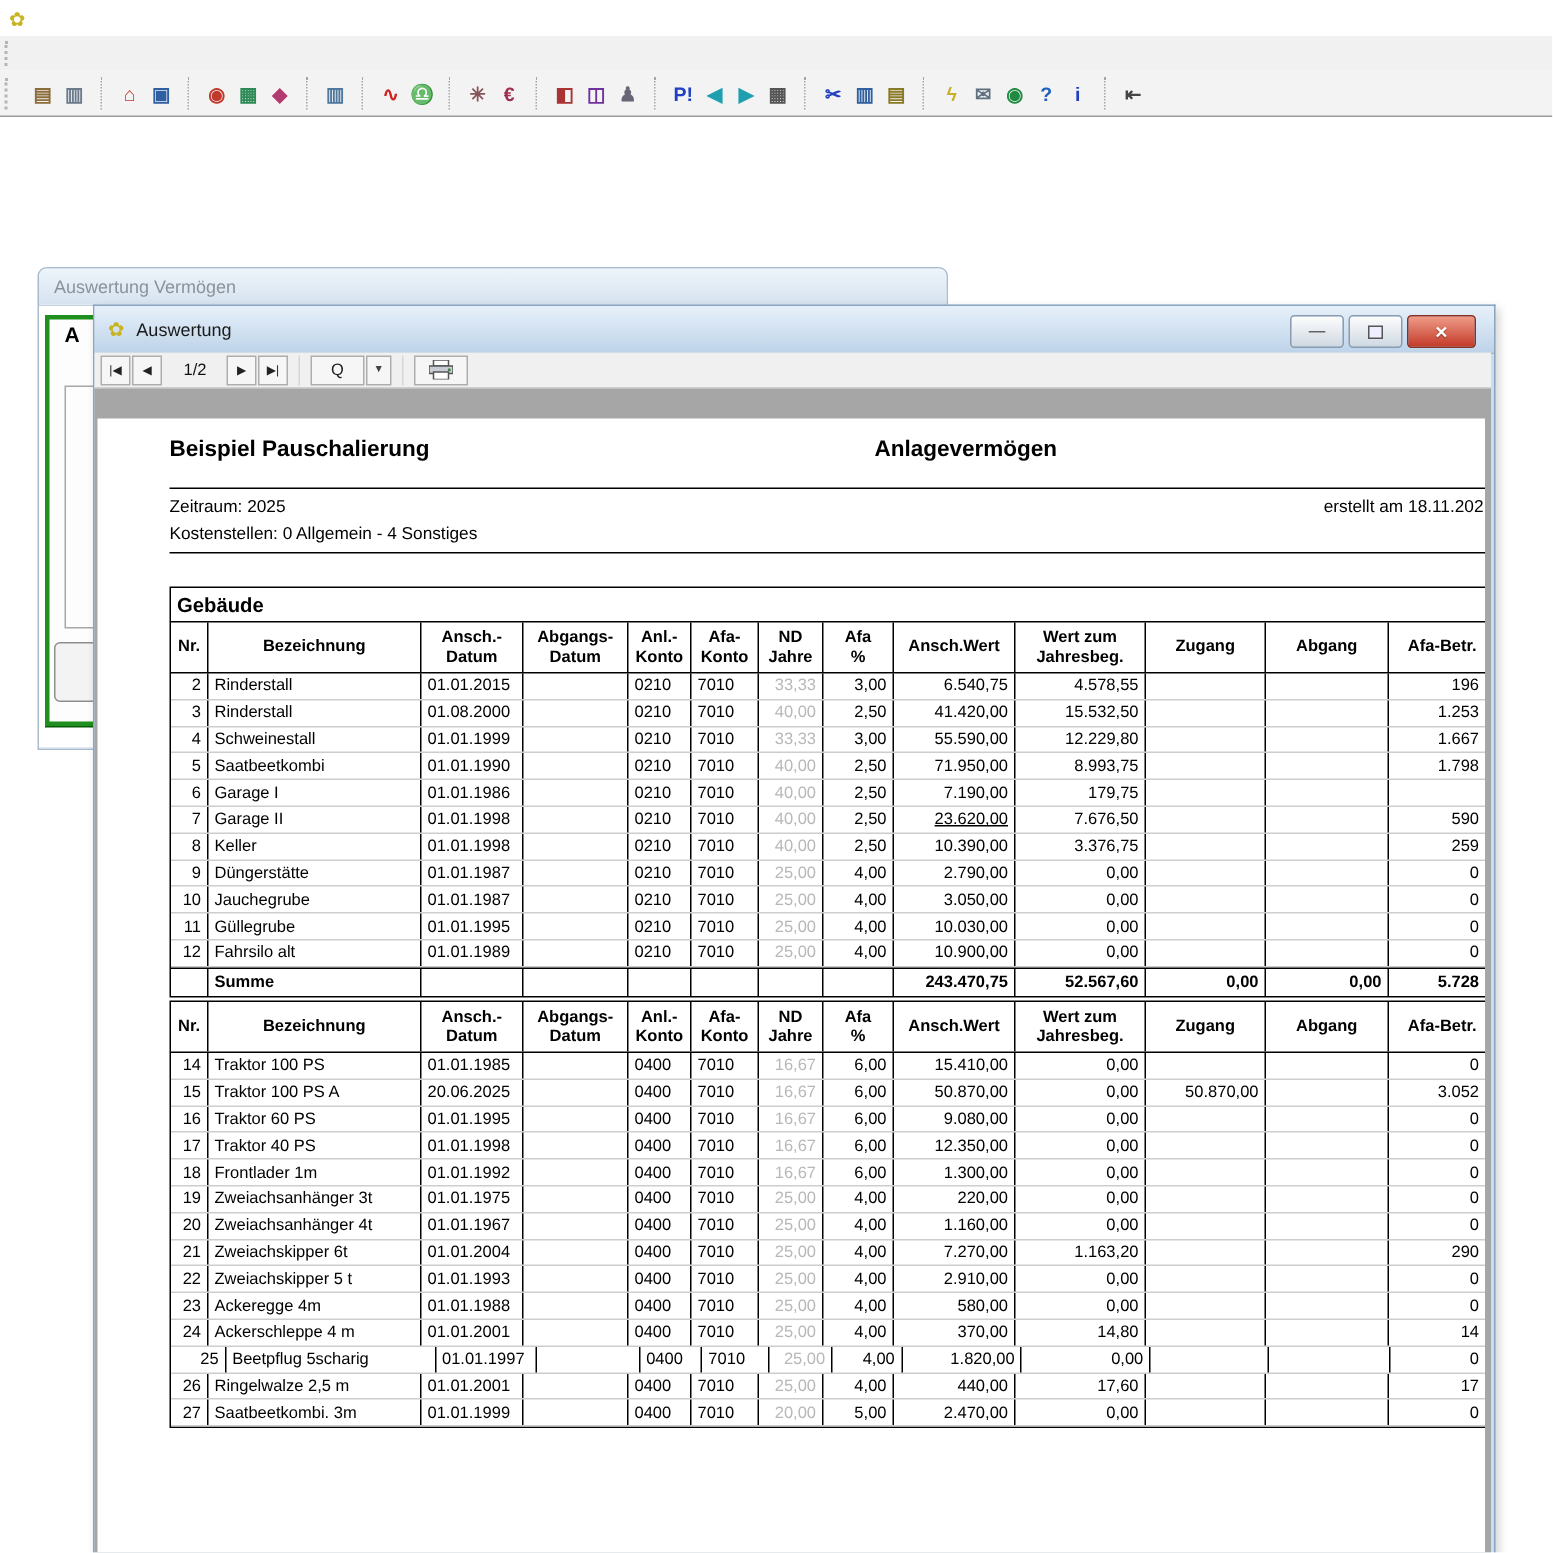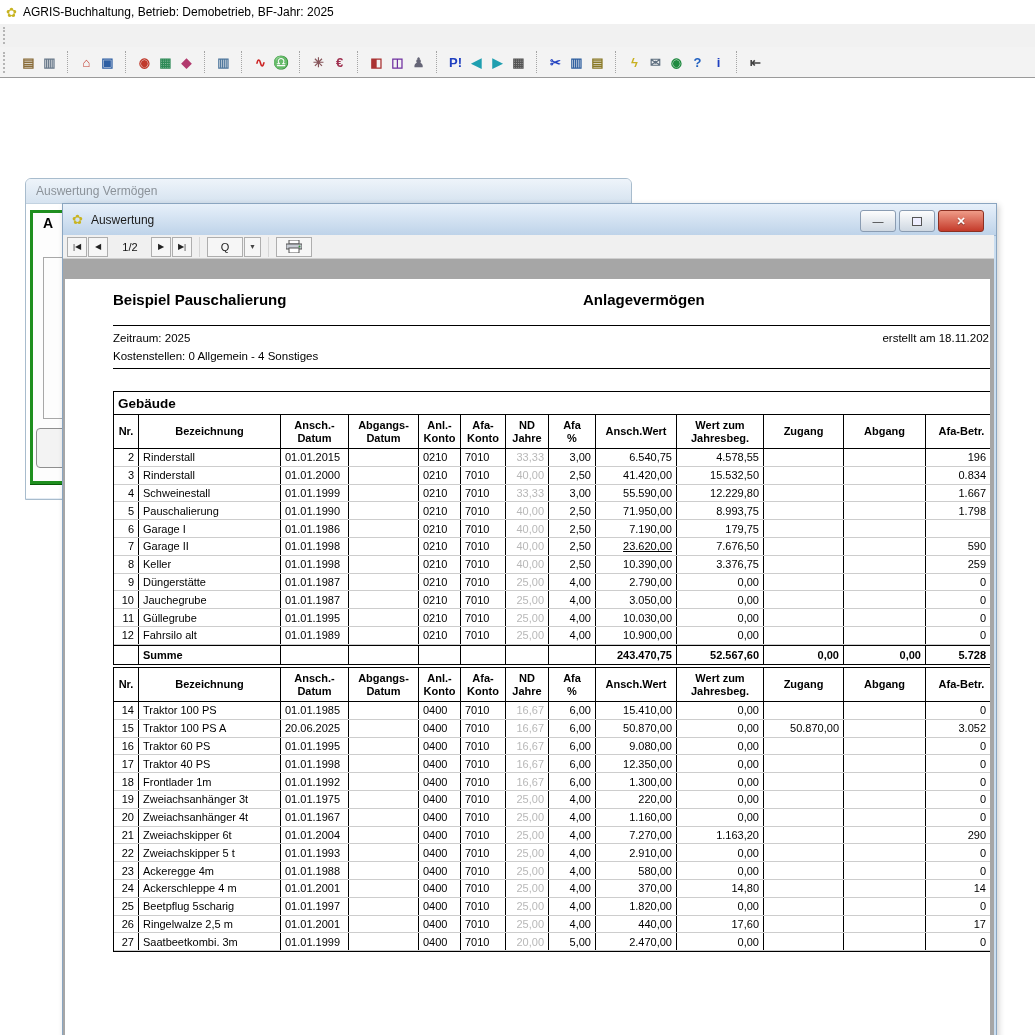--- a/index.html
+++ b/index.html
@@ -98,21 +98,20 @@
   .clip-pad{padding-right:24px;}
   .clip-pad-h{padding-right:14px;}
 </style>
 </head>
 <body>
 
 <div id="canvas">
 
   <div id="app-titlebar">
     <span id="app-icon">✿</span>
-    <span>AGRIS-Buchhaltung, Betrieb: Demobetrieb, BF-Jahr: 2025</span>
   </div>
 
   <div id="menubar">
     <span class="grip"></span>
   </div>
 
   <div id="toolbar">
     <span class="grip"></span>
     <span id="toolbar-items" style="display:flex;align-items:center;">
         <span class="tb-group">
@@ -271,50 +270,50 @@
                   <div class="tcell al-r" style="width: 47px;">3,00</div>
                   <div class="tcell al-r" style="width: 81px;">6.540,75</div>
                   <div class="tcell al-r" style="width: 87px;">4.578,55</div>
                   <div class="tcell al-r" style="width: 80px;"></div>
                   <div class="tcell al-r" style="width: 82px;"></div>
                   <div class="tcell al-r clip-pad" style="width: 84px;">196</div>
                 </div>
                 <div class="trow">
                   <div class="tcell al-r" style="width: 25px;">3</div>
                   <div class="tcell al-l" style="width: 142px;">Rinderstall</div>
-                  <div class="tcell al-l" style="width: 68px;">01.01.2000</div>
+                  <div class="tcell al-l" style="width: 68px;">01.08.2000</div>
                   <div class="tcell al-l" style="width: 70px;"></div>
                   <div class="tcell al-l" style="width: 42px;">0210</div>
                   <div class="tcell al-l" style="width: 45px;">7010</div>
                   <div class="tcell al-r nd-gray" style="width: 43px;">40,00</div>
                   <div class="tcell al-r" style="width: 47px;">2,50</div>
                   <div class="tcell al-r" style="width: 81px;">41.420,00</div>
                   <div class="tcell al-r" style="width: 87px;">15.532,50</div>
                   <div class="tcell al-r" style="width: 80px;"></div>
                   <div class="tcell al-r" style="width: 82px;"></div>
-                  <div class="tcell al-r clip-pad" style="width: 84px;">0.834</div>
+                  <div class="tcell al-r clip-pad" style="width: 84px;">1.253</div>
                 </div>
                 <div class="trow">
                   <div class="tcell al-r" style="width: 25px;">4</div>
                   <div class="tcell al-l" style="width: 142px;">Schweinestall</div>
                   <div class="tcell al-l" style="width: 68px;">01.01.1999</div>
                   <div class="tcell al-l" style="width: 70px;"></div>
                   <div class="tcell al-l" style="width: 42px;">0210</div>
                   <div class="tcell al-l" style="width: 45px;">7010</div>
                   <div class="tcell al-r nd-gray" style="width: 43px;">33,33</div>
                   <div class="tcell al-r" style="width: 47px;">3,00</div>
                   <div class="tcell al-r" style="width: 81px;">55.590,00</div>
                   <div class="tcell al-r" style="width: 87px;">12.229,80</div>
                   <div class="tcell al-r" style="width: 80px;"></div>
                   <div class="tcell al-r" style="width: 82px;"></div>
                   <div class="tcell al-r clip-pad" style="width: 84px;">1.667</div>
                 </div>
                 <div class="trow">
                   <div class="tcell al-r" style="width: 25px;">5</div>
-                  <div class="tcell al-l" style="width: 142px;">Pauschalierung</div>
+                  <div class="tcell al-l" style="width: 142px;">Saatbeetkombi</div>
                   <div class="tcell al-l" style="width: 68px;">01.01.1990</div>
                   <div class="tcell al-l" style="width: 70px;"></div>
                   <div class="tcell al-l" style="width: 42px;">0210</div>
                   <div class="tcell al-l" style="width: 45px;">7010</div>
                   <div class="tcell al-r nd-gray" style="width: 43px;">40,00</div>
                   <div class="tcell al-r" style="width: 47px;">2,50</div>
                   <div class="tcell al-r" style="width: 81px;">71.950,00</div>
                   <div class="tcell al-r" style="width: 87px;">8.993,75</div>
                   <div class="tcell al-r" style="width: 80px;"></div>
                   <div class="tcell al-r" style="width: 82px;"></div>
@@ -625,21 +624,21 @@
                   <div class="tcell al-l" style="width: 45px;">7010</div>
                   <div class="tcell al-r nd-gray" style="width: 43px;">25,00</div>
                   <div class="tcell al-r" style="width: 47px;">4,00</div>
                   <div class="tcell al-r" style="width: 81px;">370,00</div>
                   <div class="tcell al-r" style="width: 87px;">14,80</div>
                   <div class="tcell al-r" style="width: 80px;"></div>
                   <div class="tcell al-r" style="width: 82px;"></div>
                   <div class="tcell al-r clip-pad" style="width: 84px;">14</div>
                 </div>
                 <div class="trow">
-                  <div class="tcell al-r" style="width: 25px;">25</div>
+                  <div class="tcell al-r" style="width: 25px; margin-left: 12px;">25</div>
                   <div class="tcell al-l" style="width: 142px;">Beetpflug 5scharig</div>
                   <div class="tcell al-l" style="width: 68px;">01.01.1997</div>
                   <div class="tcell al-l" style="width: 70px;"></div>
                   <div class="tcell al-l" style="width: 42px;">0400</div>
                   <div class="tcell al-l" style="width: 45px;">7010</div>
                   <div class="tcell al-r nd-gray" style="width: 43px;">25,00</div>
                   <div class="tcell al-r" style="width: 47px;">4,00</div>
                   <div class="tcell al-r" style="width: 81px;">1.820,00</div>
                   <div class="tcell al-r" style="width: 87px;">0,00</div>
                   <div class="tcell al-r" style="width: 80px;"></div>

